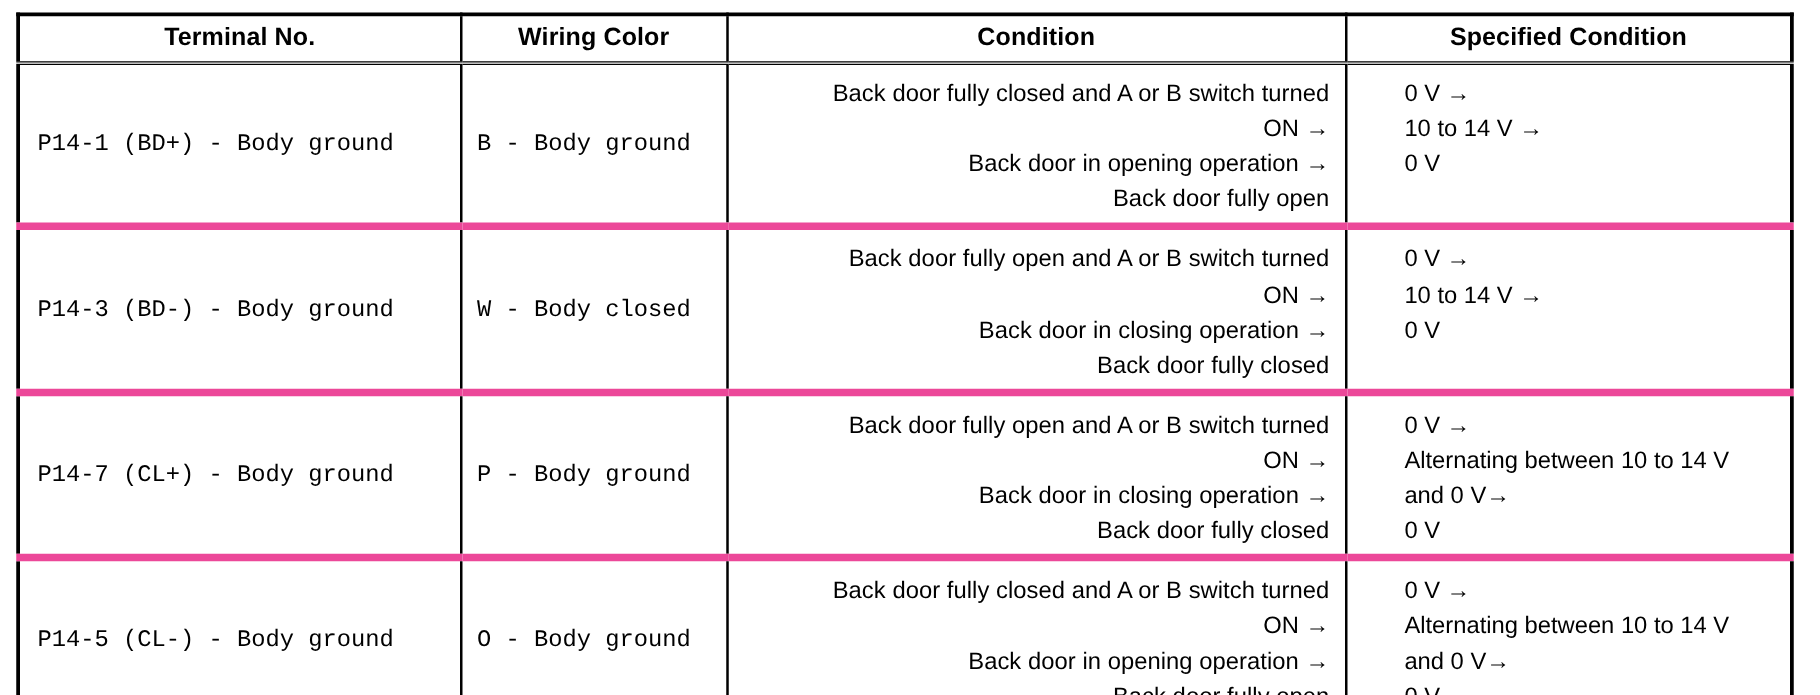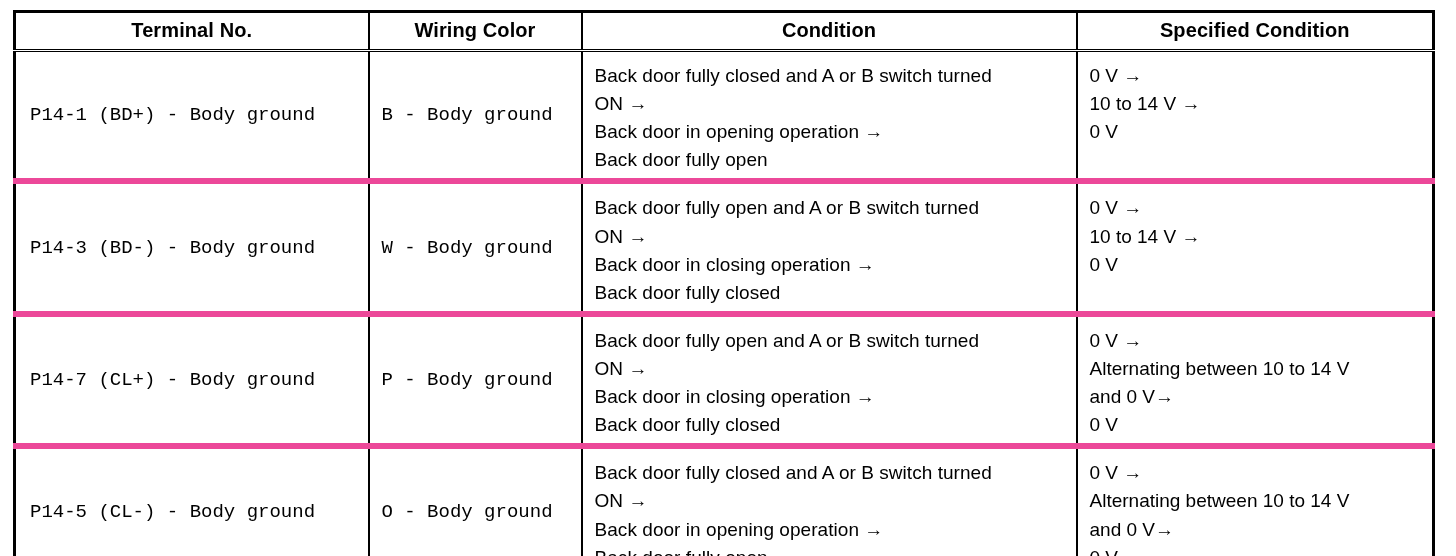--- a/index.html
+++ b/index.html
@@ -56,21 +56,21 @@
 
   tbody td {
     border-right: 2px solid #000000;
     border-top: 6px solid #ec4899;
     font-size: 19px;
     font-weight: normal;
     line-height: 1.48;
     padding: 0;
     vertical-align: middle;
   }
-  tbody td:last-child { border-right: none; }
+  tbody td:last-child { border-right: none; padding-left: 34px; }
   tbody tr:first-child td { border-top: none; }
 
   tbody tr { height: 123px; }
 
   .cell-pad {
     padding: 4px 12px 4px 12px;
   }
   .cell-pad-left {
     padding: 4px 10px 4px 14px;
   }
@@ -83,21 +83,21 @@
     vertical-align: top;
   }
   td.col-condition .cell-pad,
   td.col-specified .cell-pad {
     padding-top: 10px;
   }
 
   .line { white-space: nowrap; display: block; }
 
   
-  .col-condition .line { letter-spacing: 0.05px; }
+  .col-condition .line { letter-spacing: 0.05px; text-align: right; }
 </style>
 </head>
 <body>
 
 <div class="sheet">
 
   <table class="spec-table">
     <colgroup>
       <col class="c1">
       <col class="c2">
@@ -143,21 +143,21 @@
       </tr>
 
       <tr>
         <td class="col-terminal">
           <div class="cell-pad-left">
               <span class="line">P14-3 (BD-) - Body ground</span>
             </div>
         </td>
         <td class="col-wiring">
           <div class="cell-pad">
-              <span class="line">W - Body ground</span>
+              <span class="line">W - Body closed</span>
             </div>
         </td>
         <td class="col-condition">
           <div class="cell-pad">
             <span class="line">Back door fully open and A or B switch turned</span>
             <span class="line">ON →</span>
             <span class="line">Back door in closing operation →</span>
             <span class="line">Back door fully closed</span>
           </div>
         </td>

